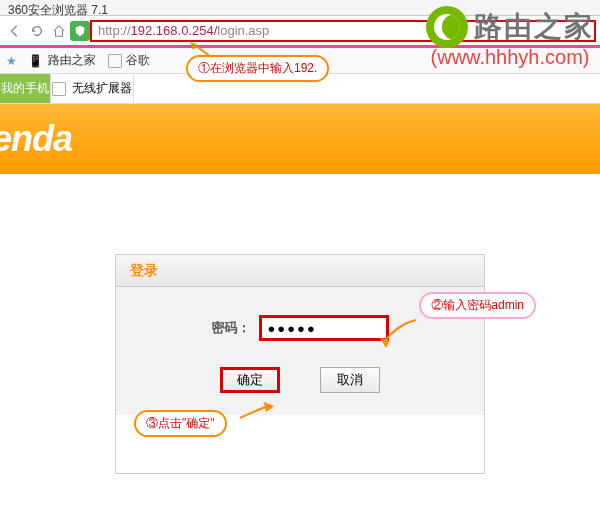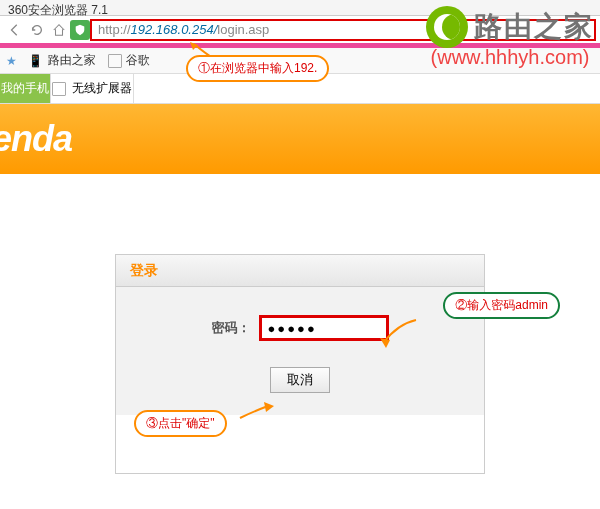--- a/index.html
+++ b/index.html
@@ -1,25 +1,25 @@
 <!DOCTYPE html>
 <html><head>
   <meta charset="utf-8">
   <style>
     * { margin: 0; padding: 0; box-sizing: border-box; }
     body { font-family: "Microsoft YaHei", Arial, sans-serif; font-size: 12px; background: #fff; width: 600px; height: 509px; position: relative; overflow: hidden; }
     
     
     .titlebar { height: 16px; background: #f5f5f5; padding: 2px 8px; font-size: 12px; color: #333; border-bottom: 1px solid #ccc; }
-    .navbar { height: 32px; background: #fff; display: flex; align-items: center; padding: 3px 4px; border-bottom: 5px solid #ec4899; }
+    .navbar { height: 32px; background: #fff; display: flex; align-items: center; padding: 3px 4px; border-bottom: 3px solid #ec4899; }
     .nav-btn { width: 22px; height: 22px; display: flex; align-items: center; justify-content: center; color: #777; cursor: default; }
     .nav-btn svg { width: 14px; height: 14px; }
     .shield { width: 20px; height: 20px; background: #4caf50; border-radius: 3px; display: flex; align-items: center; justify-content: center; color: #fff; font-size: 10px; }
     .urlbox { flex: 1; height: 22px; border: 2px solid #d00; padding: 2px 6px; display: flex; align-items: center; font-size: 13px; color: #888; }
-    .urlbox .ip { color: #0369a1; font-style: italic; }
+    .urlbox .ip { color: #be185d; }
     
     .bookmarkbar { height: 26px; background: #f9f9f9; display: flex; align-items: center; padding: 0 6px; gap: 12px; border-bottom: 1px solid #ddd; font-size: 12px; }
     .bm-item { display: flex; align-items: center; gap: 4px; color: #333; }
     .star { color: #5b9bd5; }
     .page-icon { width: 14px; height: 14px; border: 1px solid #aaa; border-radius: 1px; display: inline-block; }
     
     .tabbar { height: 30px; background: #fff; display: flex; border-bottom: 1px solid #ddd; }
     .tab { padding: 6px 1px; border-right: 1px solid #ddd; font-size: 12px; background: #fff; display: flex; align-items: center; }
     .tab.highlight { background: #8bc34a; color: #fff; }
     
@@ -38,21 +38,21 @@
     .login-header { height: 32px; background: linear-gradient(#f7f7f7, #e6e6e6); border-bottom: 1px solid #ccc; display: flex; align-items: center; padding: 0 14px; color: #ff8c00; font-size: 14px; font-weight: bold; }
     .login-body { padding: 28px 20px 22px; background: #f2f2f2; }
     .pw-row { display: flex; align-items: center; justify-content: center; gap: 8px; margin-bottom: 26px; }
     .pw-label { color: #555; font-size: 13px; font-weight: bold; }
     .pw-input { width: 130px; height: 26px; border: 3px solid #d00; padding: 0 6px; font-size: 13px; letter-spacing: 2px; }
     .btn-row { display: flex; align-items: center; justify-content: center; gap: 40px; }
     .btn { width: 60px; height: 26px; border: 1px solid #aaa; background: linear-gradient(#fdfdfd, #e8e8e8); font-size: 13px; cursor: default; }
     .btn.ok { border: 3px solid #d00; }
     
     
-    .callout2 { position: absolute; top: 292px; right: 40px; border: 2px solid #15803d; border-radius: 14px; padding: 3px 10px; font-size: 12px; color: #d00; background: #fff; z-index: 20; }
+    .callout2 { position: absolute; top: 292px; right: 64px; border: 2px solid #f9a8d4; border-radius: 14px; padding: 3px 10px; font-size: 12px; color: #d00; background: #fff; z-index: 20; }
     .arrow2 { position: absolute; top: 318px; right: 182px; width: 40px; height: 30px; z-index: 19; }
     
     
     .callout3 { position: absolute; top: 410px; left: 134px; border: 2px solid #ff8c00; border-radius: 14px; padding: 3px 10px; font-size: 12px; color: #d00; background: #fff; z-index: 20; }
     .arrow3 { position: absolute; top: 402px; left: 238px; width: 36px; height: 20px; z-index: 19; }
     
     
     .watermark { position: absolute; top: 6px; right: 6px; z-index: 30; display: flex; flex-direction: column; align-items: center; }
     .wm-top { display: flex; align-items: center; gap: 6px; }
     .wm-circle { width: 42px; height: 42px; border-radius: 50%; background: #76b900; display: flex; align-items: center; justify-content: center; }
@@ -131,20 +131,21 @@
   </div>
   <div class="content-area">
     <div class="login-panel">
       <div class="login-header">登录</div>
       <div class="login-body">
         <div class="pw-row">
           <span class="pw-label">密码：</span>
           <input class="pw-input" type="text" value="●●●●●" style="">
         </div>
         <div class="btn-row">
+          <button class="btn ok">确定</button>
           <button class="btn">取消</button>
         </div>
       </div>
     </div>
   </div>
 </div>
 
 <div class="callout2"><span>②输入密码admin</span></div>
 <svg class="arrow2">
     <path d="M38 2 Q 20 6 6 24" stroke="#ff8c00" stroke-width="2" fill="none"></path>

